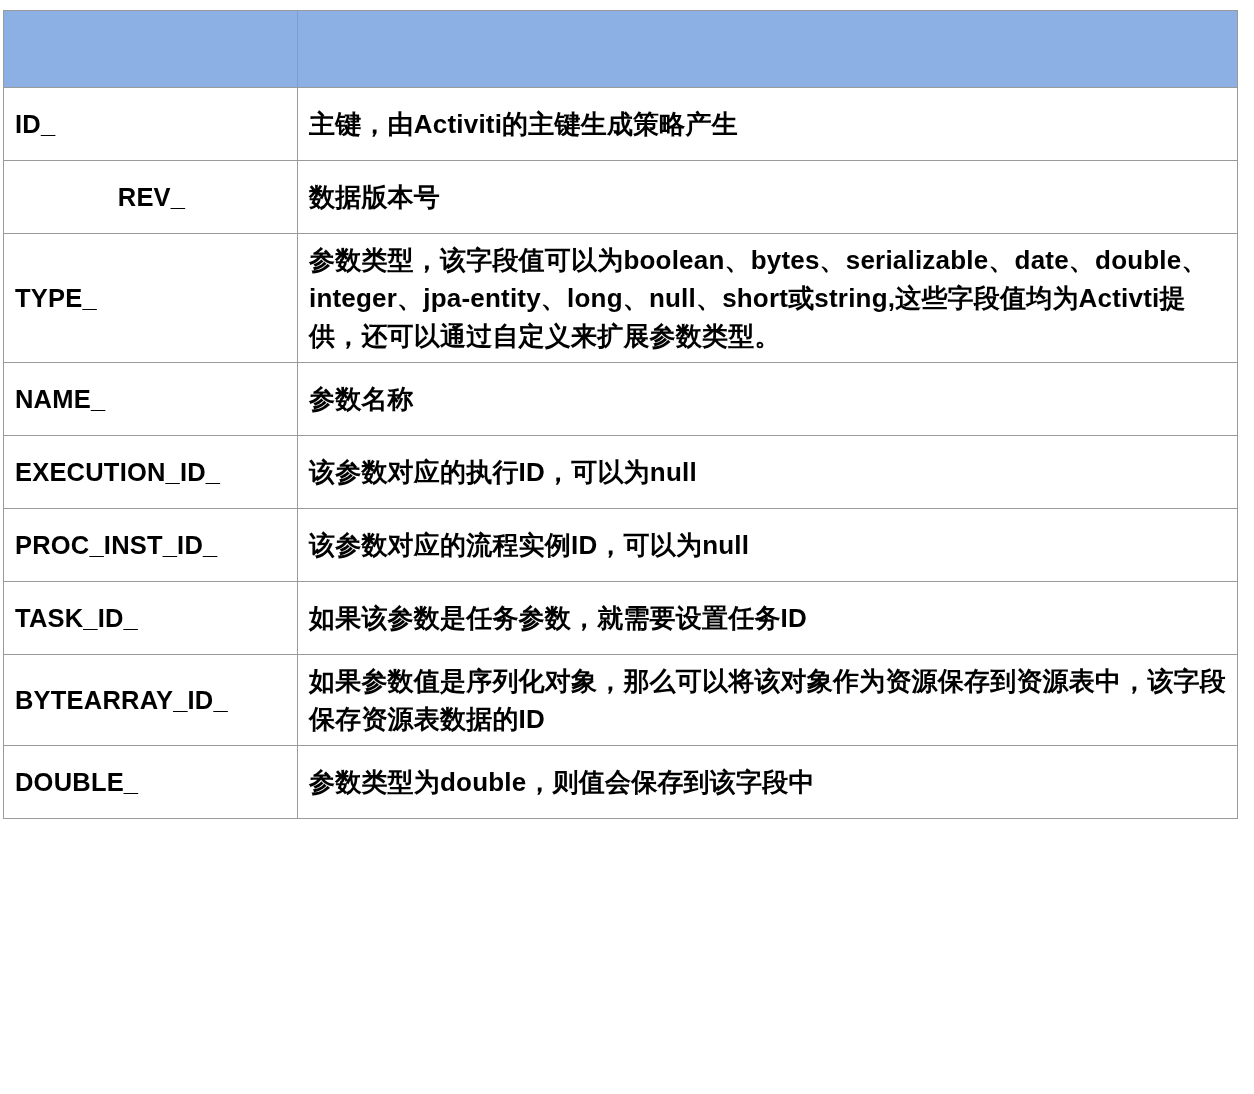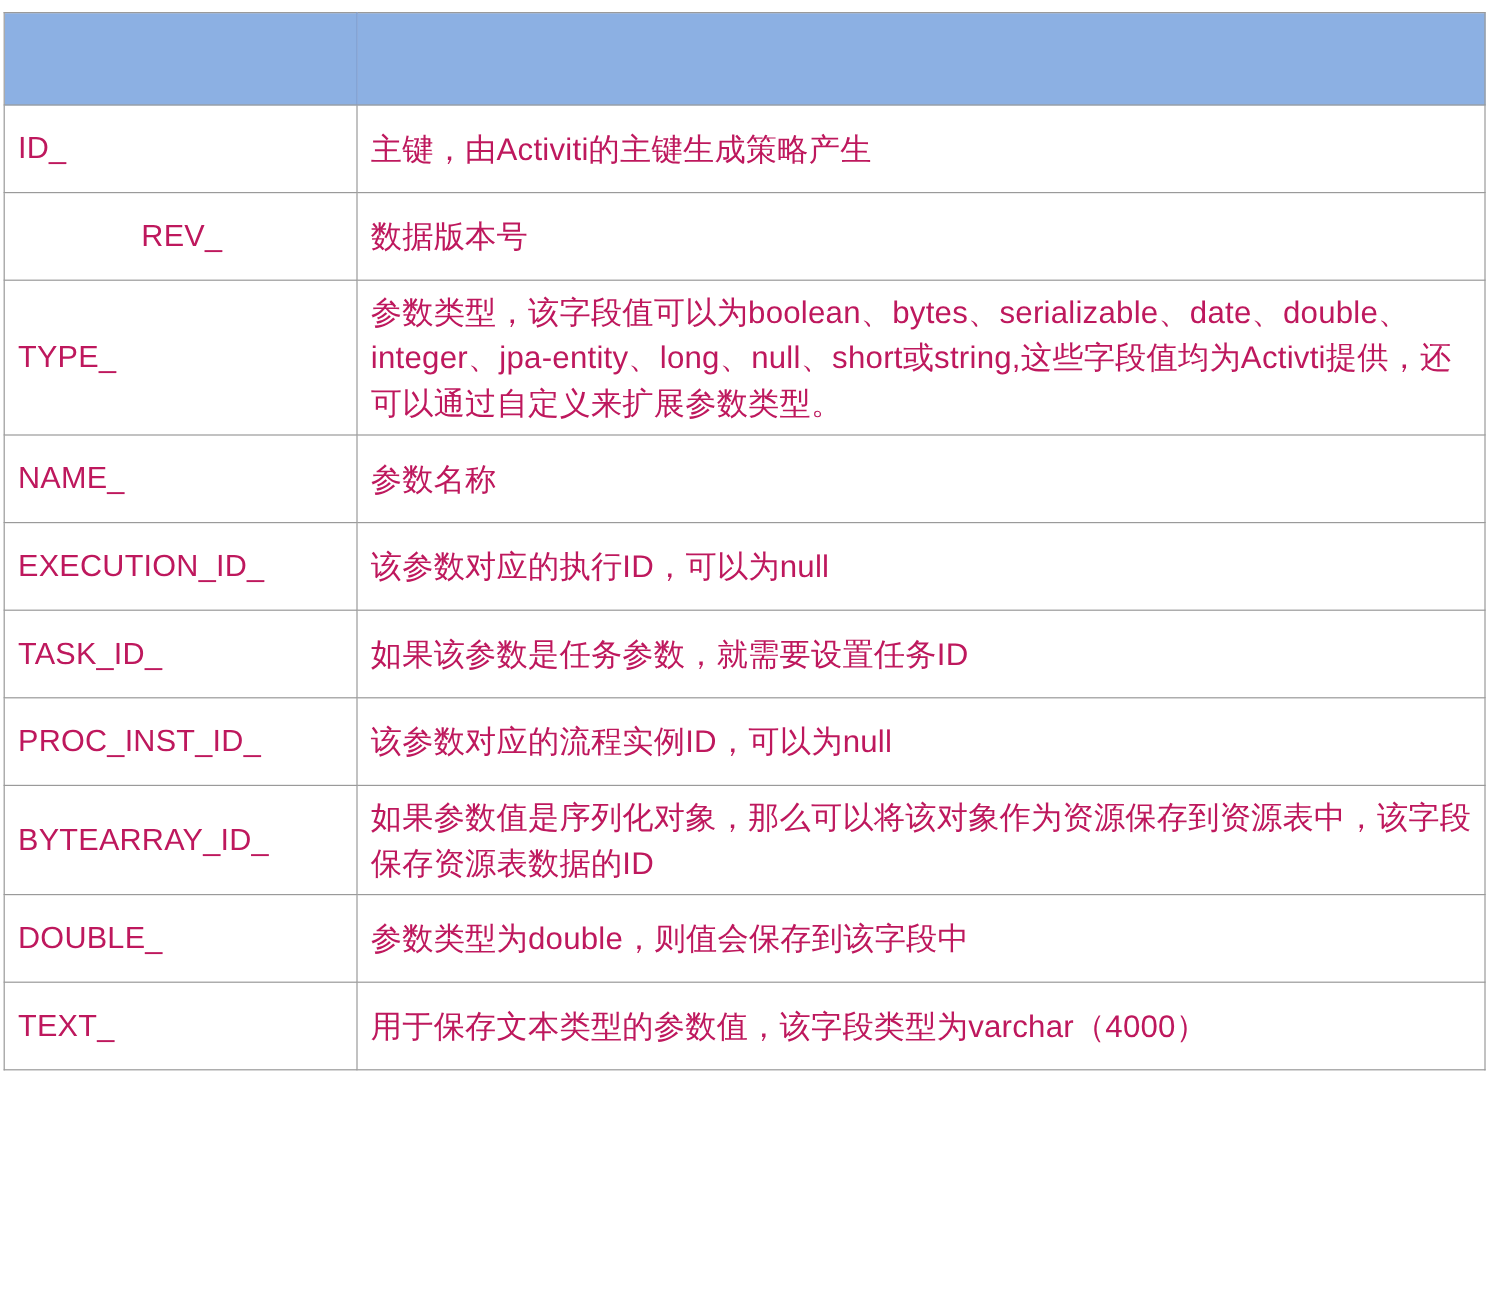--- a/index.html
+++ b/index.html
@@ -46,23 +46,24 @@
     height: 76px;
     border-color: #8a9bb5;
   }
   thead th.hdr-field { border-right-color: #7e9ccd; }
 
   td .cell {
     display: block;
     padding: 7px 9px 7px 11px;
     font-size: 25.5px;
     line-height: 38px;
-    color: #be185d;
+    color: #000000;
     letter-spacing: 0.2px;
     word-break: break-word;
+    font-weight: bold;
   }
   td.field-cell .cell {
     font-size: 25.5px;
     white-space: nowrap;
   }
   td.desc-cell .cell {
     font-size: 26px;
   }
   
   tr.r-single td { height: 72px; }
@@ -130,54 +131,46 @@
           <tr class="r-single">
             <td class="field-cell" style="border-color: rgb(154, 154, 154);">
               <span class="cell">EXECUTION_ID_</span>
             </td>
             <td class="desc-cell" style="border-color: rgb(154, 154, 154);">
               <span class="cell">该参数对应的执行ID，可以为null</span>
             </td>
           </tr>
           <tr class="r-single">
             <td class="field-cell" style="border-color: rgb(154, 154, 154);">
+              <span class="cell">PROC_INST_ID_</span>
+            </td>
+            <td class="desc-cell" style="border-color: rgb(154, 154, 154);">
+              <span class="cell">该参数对应的流程实例ID，可以为null</span>
+            </td>
+          </tr>
+          <tr class="r-single">
+            <td class="field-cell" style="border-color: rgb(154, 154, 154);">
               <span class="cell">TASK_ID_</span>
             </td>
             <td class="desc-cell" style="border-color: rgb(154, 154, 154);">
               <span class="cell">如果该参数是任务参数，就需要设置任务ID</span>
-            </td>
-          </tr>
-          <tr class="r-single">
-            <td class="field-cell" style="border-color: rgb(154, 154, 154);">
-              <span class="cell">PROC_INST_ID_</span>
-            </td>
-            <td class="desc-cell" style="border-color: rgb(154, 154, 154);">
-              <span class="cell">该参数对应的流程实例ID，可以为null</span>
             </td>
           </tr>
           <tr class="r-double">
             <td class="field-cell" style="border-color: rgb(154, 154, 154);">
               <span class="cell">BYTEARRAY_ID_</span>
             </td>
             <td class="desc-cell" style="border-color: rgb(154, 154, 154);">
               <span class="cell">如果参数值是序列化对象，那么可以将该对象作为资源保存到资源表中，该字段保存资源表数据的ID</span>
             </td>
           </tr>
           <tr class="r-single">
             <td class="field-cell" style="border-color: rgb(154, 154, 154);">
               <span class="cell">DOUBLE_</span>
             </td>
             <td class="desc-cell" style="border-color: rgb(154, 154, 154);">
               <span class="cell">参数类型为double，则值会保存到该字段中</span>
             </td>
           </tr>
-          <tr class="r-single">
-            <td class="field-cell" style="border-color: rgb(154, 154, 154);">
-              <span class="cell">TEXT_</span>
-            </td>
-            <td class="desc-cell" style="border-color: rgb(154, 154, 154);">
-              <span class="cell">用于保存文本类型的参数值，该字段类型为varchar（4000）</span>
-            </td>
-          </tr>
         </tbody>
     </table>
   </div>
 </div>
 
 </body></html>

